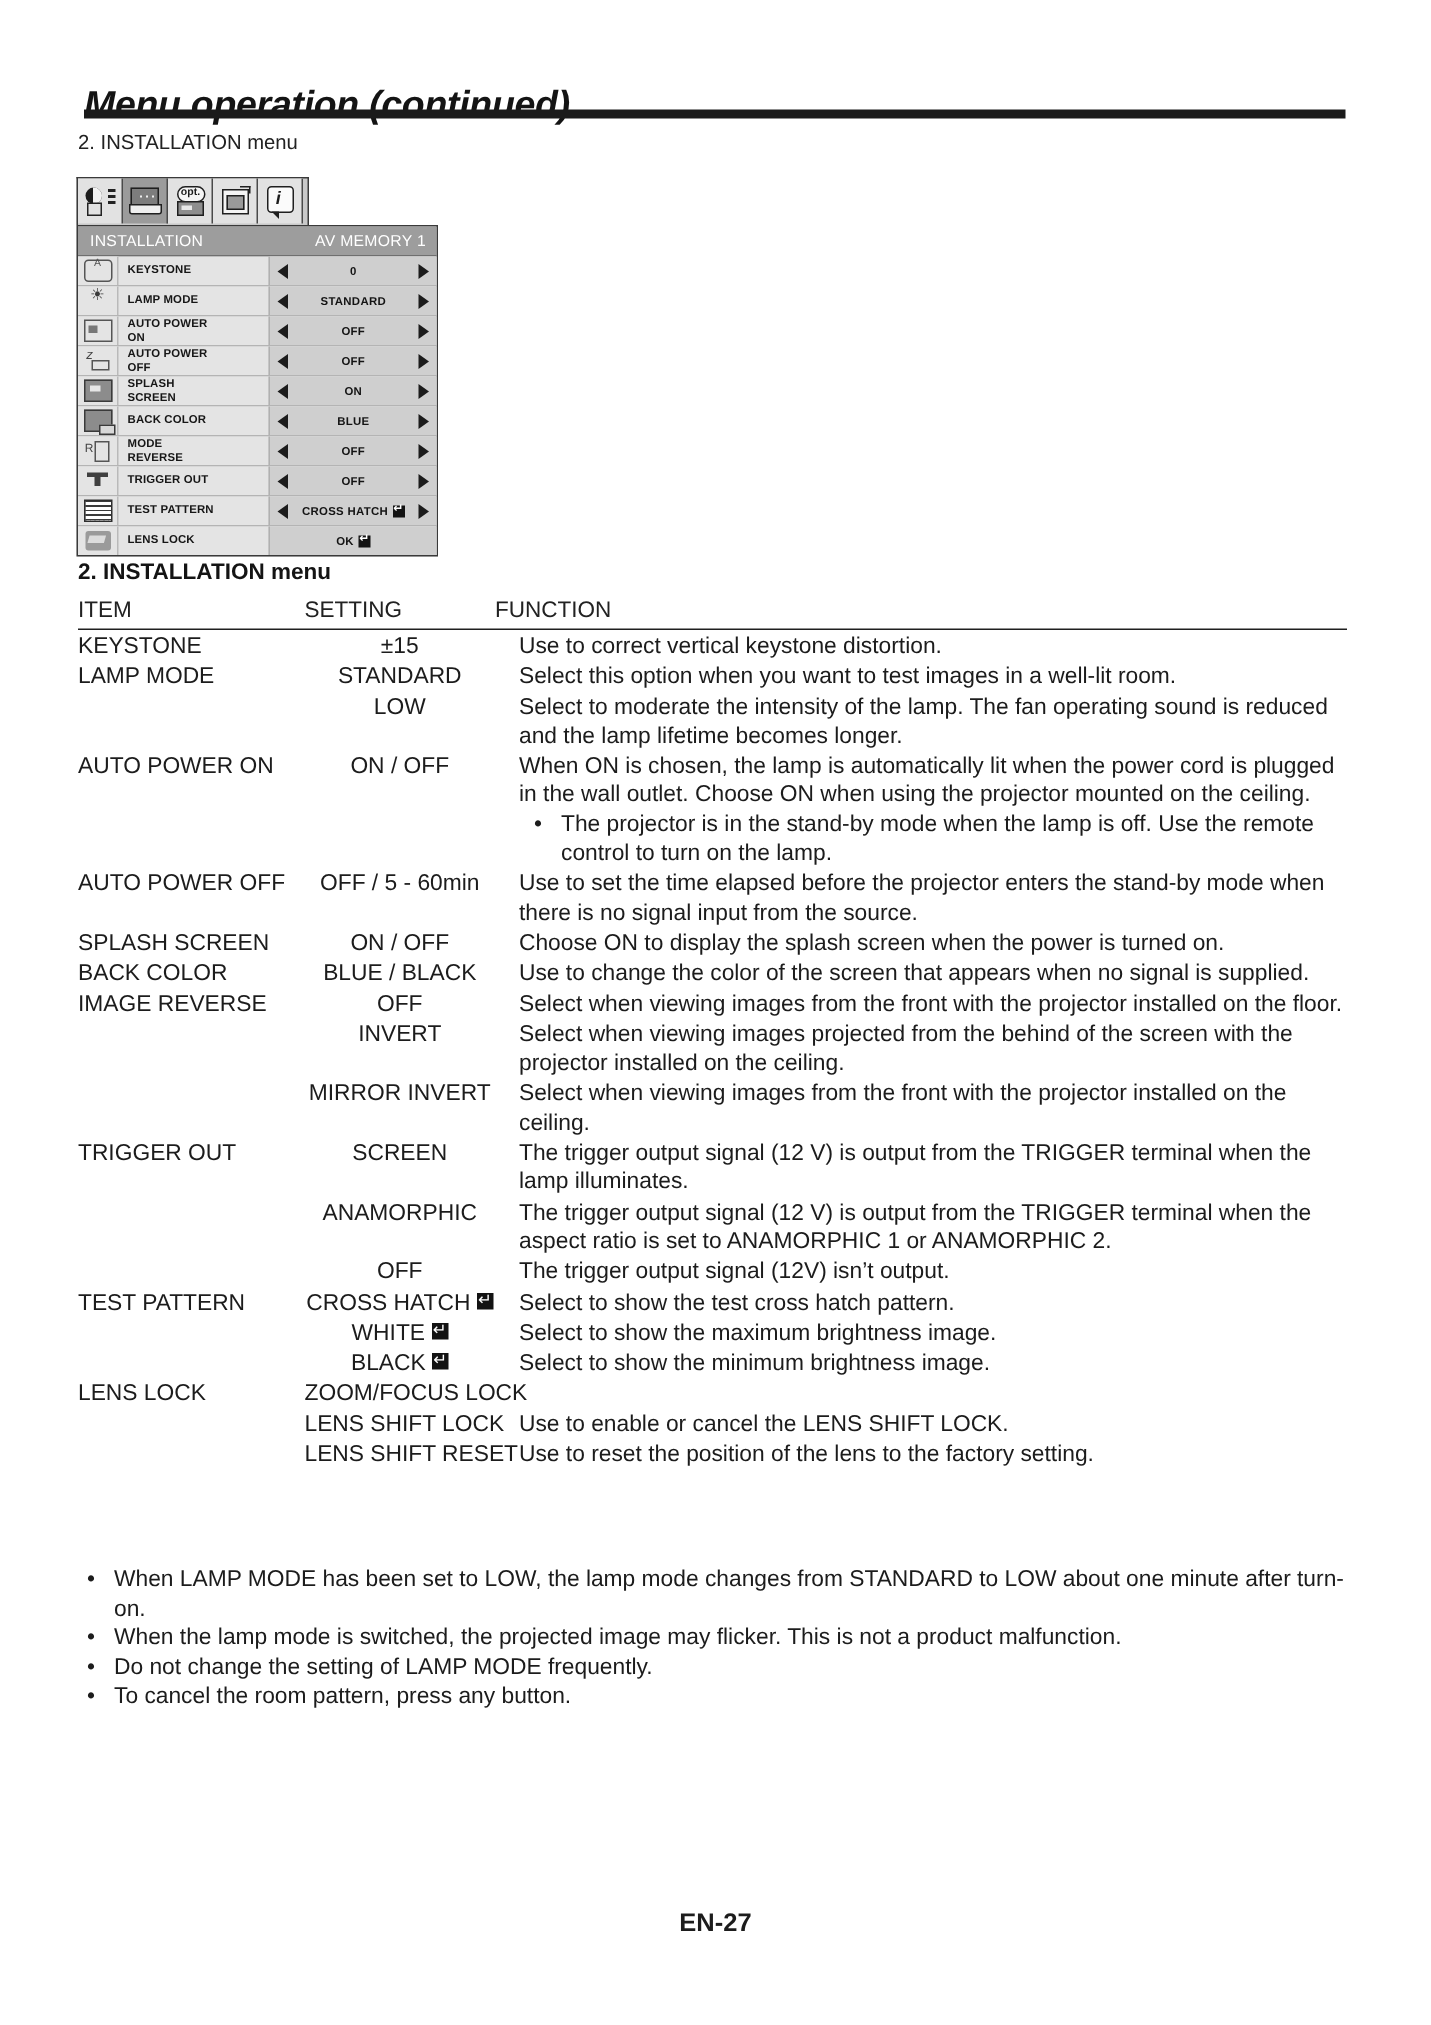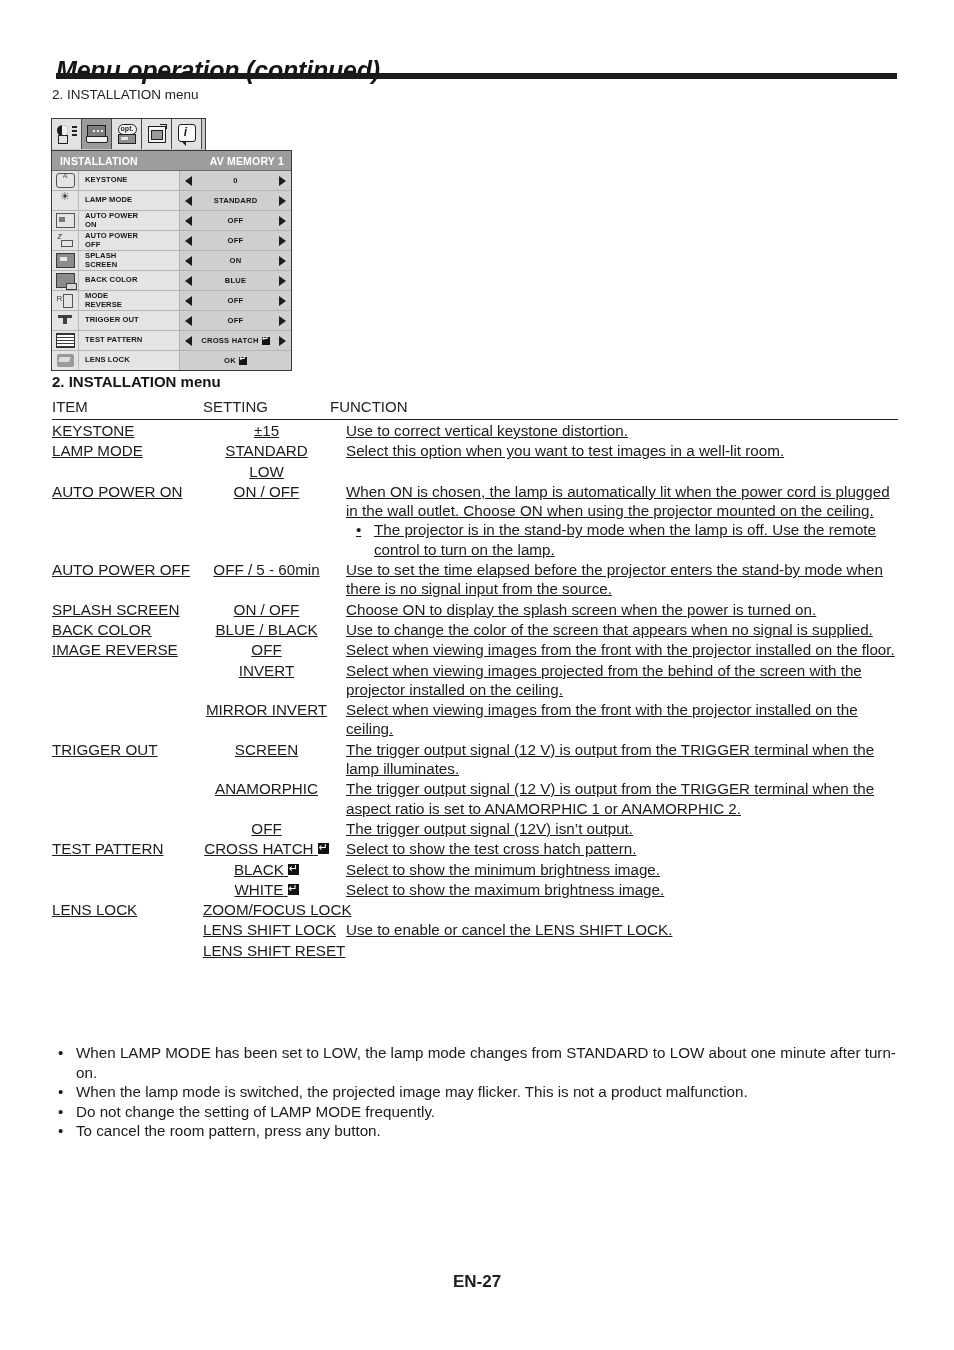--- a/index.html
+++ b/index.html
@@ -165,21 +165,21 @@
     display: flex;
     justify-content: space-between;
     align-items: center;
     background: #9d9d9d;
     height: 19px;
     padding: 0 7px 0 8px;
     border-bottom: 1px solid #6f6f6f;
   }
   .osd-titlebar span {
     font-size: 10.5px;
-    font-weight: bold;
+    font-weight: normal;
     color: #ffffff;
     letter-spacing: 0.2px;
   }
   .osd-row {
     display: flex;
     align-items: stretch;
     height: 19px;
     border-bottom: 1px solid #b4b4b4;
     background: #e4e4e4;
   }
@@ -268,21 +268,20 @@
     font-weight: bold;
     color: #141414;
   }
 
   
   .tbl {
     position: absolute;
     left: 52px;
     top: 398px;
     width: 846px;
-    text-decoration: underline;
   }
   .tbl-head {
     position: relative;
     height: 21px;
     border-bottom: 1.6px solid #1f1f1f;
   }
   .th {
     position: absolute;
     top: 0;
     font-size: 15px;
@@ -573,20 +572,21 @@
     <div class="c-func">Use to correct vertical keystone distortion.</div>
   </div>
   <div class="trow">
     <div class="c-item">LAMP MODE</div>
     <div class="c-set">STANDARD</div>
     <div class="c-func">Select this option when you want to test images in a well-lit room.</div>
   </div>
   <div class="trow">
     <div class="c-item"></div>
     <div class="c-set">LOW</div>
+    <div class="c-func">Select to moderate the intensity of the lamp. The fan operating sound is reduced and the lamp lifetime becomes longer.</div>
   </div>
   <div class="trow">
     <div class="c-item">AUTO POWER ON</div>
     <div class="c-set">ON / OFF</div>
     <div class="c-func">
       <span>When ON is chosen, the lamp is automatically lit when the power cord is plugged in the wall outlet. Choose ON when using the projector mounted on the ceiling.</span>
       <div class="sub">
         <span class="bl">•</span>
         <span class="bt">The projector is in the stand-by mode when the lamp is off. Use the remote control to turn on the lamp.</span>
       </div>
@@ -637,40 +637,41 @@
     <div class="c-set">OFF</div>
     <div class="c-func">The trigger output signal (12V) isn’t output.</div>
   </div>
   <div class="trow">
     <div class="c-item">TEST PATTERN</div>
     <div class="c-set"><span>CROSS HATCH</span> <span class="entk"></span></div>
     <div class="c-func">Select to show the test cross hatch pattern.</div>
   </div>
   <div class="trow">
     <div class="c-item"></div>
+    <div class="c-set"><span>WHITE</span> <span class="entk"></span></div>
+    <div class="c-func">Select to show the maximum brightness image.</div>
+  </div>
+  <div class="trow">
+    <div class="c-item"></div>
     <div class="c-set"><span>BLACK</span> <span class="entk"></span></div>
     <div class="c-func">Select to show the minimum brightness image.</div>
   </div>
   <div class="trow">
-    <div class="c-item"></div>
-    <div class="c-set"><span>WHITE</span> <span class="entk"></span></div>
-    <div class="c-func">Select to show the maximum brightness image.</div>
-  </div>
-  <div class="trow">
     <div class="c-item">LENS LOCK</div>
     <div class="c-set">ZOOM/FOCUS LOCK</div>
   </div>
   <div class="trow">
     <div class="c-item"></div>
     <div class="c-set">LENS SHIFT LOCK</div>
     <div class="c-func">Use to enable or cancel the LENS SHIFT LOCK.</div>
   </div>
   <div class="trow">
     <div class="c-item"></div>
     <div class="c-set">LENS SHIFT RESET</div>
+    <div class="c-func">Use to reset the position of the lens to the factory setting.</div>
   </div>
 </div>
 
 <div class="notes">
   <div class="note">
     <span class="dot">•</span>
     <span class="txt2">When LAMP MODE has been set to LOW, the lamp mode changes from STANDARD to LOW about one minute after turn-on.</span>
   </div>
   <div class="note">
     <span class="dot">•</span>

